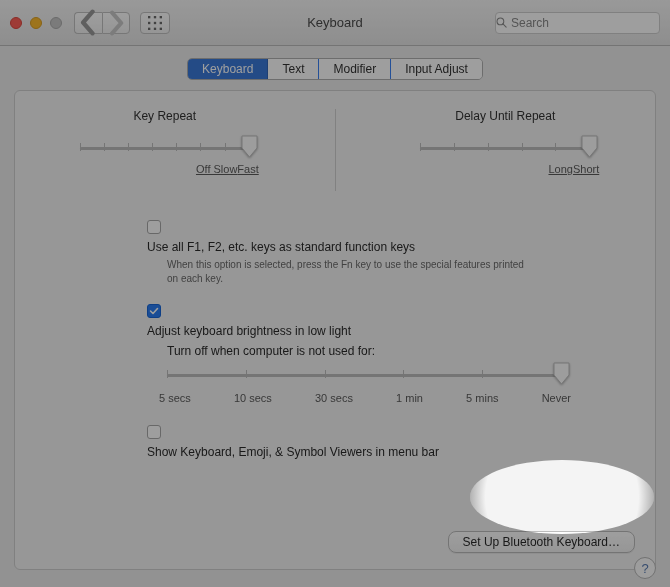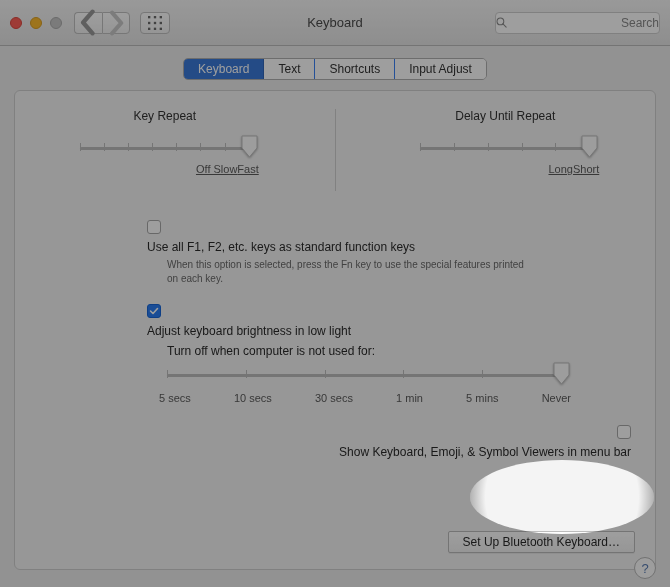--- a/index.html
+++ b/index.html
@@ -12,21 +12,21 @@
 .dot.red { background: #ff5f57; border: 1px solid #e04940; }
 .dot.yellow { background: #febc2e; border: 1px solid #dba024; }
 .dot.green { background: #c7c7c7; border: 1px solid #adadad; }
 .navbtn-group { display: flex; margin-left: 2px; }
 .navbtn { width: 28px; height: 22px; background: linear-gradient(#fff,#f1f1f1); border: 1px solid #c0c0c0; display: flex; align-items: center; justify-content: center; font-size: 12px; color: #9a9a9a; }
 .navbtn:first-child { border-radius: 4px 0 0 4px; border-right: 0; }
 .navbtn:last-child { border-radius: 0 4px 4px 0; }
 .gridbtn { width: 30px; height: 22px; background: linear-gradient(#fff,#f1f1f1); border: 1px solid #c0c0c0; border-radius: 4px; display: flex; align-items: center; justify-content: center; }
 .gridbtn svg { width: 14px; height: 14px; }
 .title { position: absolute; left: 0; right: 0; text-align: center; font-size: 13px; color: #4b4b4b; pointer-events: none; }
-.search { margin-left: auto; width: 165px; height: 22px; background: #fff; border: 1px solid #cfcfcf; border-radius: 4px; display: flex; align-items: center; justify-content: space-between; gap: 4px; font-size: 12px; color: #8a8a8a; }
+.search { margin-left: auto; width: 165px; height: 22px; background: #fff; border: 1px solid #cfcfcf; border-radius: 4px; display: flex; align-items: center; justify-content: flex-start; gap: 4px; font-size: 12px; color: #8a8a8a; }
 .search svg { width: 11px; height: 11px; }
 
 .body { padding: 12px 14px 0 14px; position: relative; height: calc(100% - 46px); }
 .tabbar { display: flex; justify-content: center; }
 .tabs { display: inline-flex; border: 1px solid #b0b0b0; border-radius: 5px; overflow: hidden; font-size: 12px; }
 .tab { padding: 3px 14px; background: #fff; border-right: 1px solid #3b82f6; color: #333; }
 .tab:last-child { border-right: 0; }
 .tab.active { background: #3b7ad9; color: #fff; border-right: 1px solid #3367b8; }
 
 .panel { margin-top: 10px; border: 1px solid #cfcfcf; border-radius: 6px; background: #f4f4f4; padding: 18px 24px 70px 24px; height: 480px; position: relative; }
@@ -48,21 +48,21 @@
 .checkbox { width: 14px; height: 14px; background: #fff; border: 1px solid #a8a8a8; border-radius: 3px; flex-shrink: 0; margin-top: 1px; display: flex; align-items: center; justify-content: center; }
 .checkbox.checked { background: #2a7df2; border-color: #1867d8; }
 .checkbox.checked svg { width: 10px; height: 10px; }
 .hint { font-size: 10px; color: #6a6a6a; margin: 0 12px 18px 20px; max-width: 360px; line-height: 1.35; }
 
 .wideslider { margin: 8px 0 0 20px; width: 395px; }
 .wideslider .slider { width: 395px; }
 .wide-labels { display: flex; justify-content: space-between; width: 412px; font-size: 11px; color: #5b5b5b; margin: 8px 0 0 12px; }
 
 .btnrow { position: absolute; bottom: 16px; right: 20px; display: flex; gap: 10px; }
-.mac-btn { background: linear-gradient(#fff,#f2f2f2); border: 1px solid #bcbcbc; border-radius: 2px; padding: 3px 14px; font-size: 12px; color: #2b2b2b; box-shadow: 0 1px 0 rgba(0,0,0,.05); }
+.mac-btn { background: linear-gradient(#fff,#f2f2f2); border: 1px solid #bcbcbc; border-radius: 8px; padding: 3px 14px; font-size: 12px; color: #2b2b2b; box-shadow: 0 1px 0 rgba(0,0,0,.05); }
 
 .help { position: absolute; bottom: 8px; right: 14px; width: 22px; height: 22px; border: 1px solid #b7b7b7; border-radius: 50%; background: #fdfdfd; display: flex; align-items: center; justify-content: center; font-size: 13px; color: #5a7db4; }
 
 .mask-layer { position: absolute; inset: 0; pointer-events: none; }
 .mask-layer svg { width: 100%; height: 100%; }
 
 </style>
 </head>
 <body>
 
@@ -108,21 +108,21 @@
         </svg>
       <span>Search</span>
     </div>
   </div>
 
   <div class="body">
     <div class="tabbar">
       <div class="tabs">
         <div class="tab active">Keyboard</div>
         <div class="tab">Text</div>
-        <div class="tab">Shortcuts</div>
+        <div class="tab">Modifier</div>
         <div class="tab">Input Adjust</div>
       </div>
     </div>
 
     <div class="panel">
 
       <div class="slider-row">
         <div class="slider-col">
           <div class="lbl">Key Repeat</div>
           <div class="slider">
@@ -211,21 +211,21 @@
         </div>
         <div class="wide-labels">
           <span>5 secs</span>
           <span>10 secs</span>
           <span>30 secs</span>
           <span>1 min</span>
           <span>5 mins</span>
           <span>Never</span>
         </div>
 
-        <div class="check-row" style="margin-top:20px;align-items:flex-end;">
+        <div class="check-row" style="margin-top:20px;">
           <div class="checkbox"></div>
           <span>Show Keyboard, Emoji, &amp; Symbol Viewers in menu bar</span>
         </div>
       </div>
 
       <div class="btnrow">
         <button class="mac-btn">Set Up Bluetooth Keyboard…</button>
       </div>
     </div>
 

